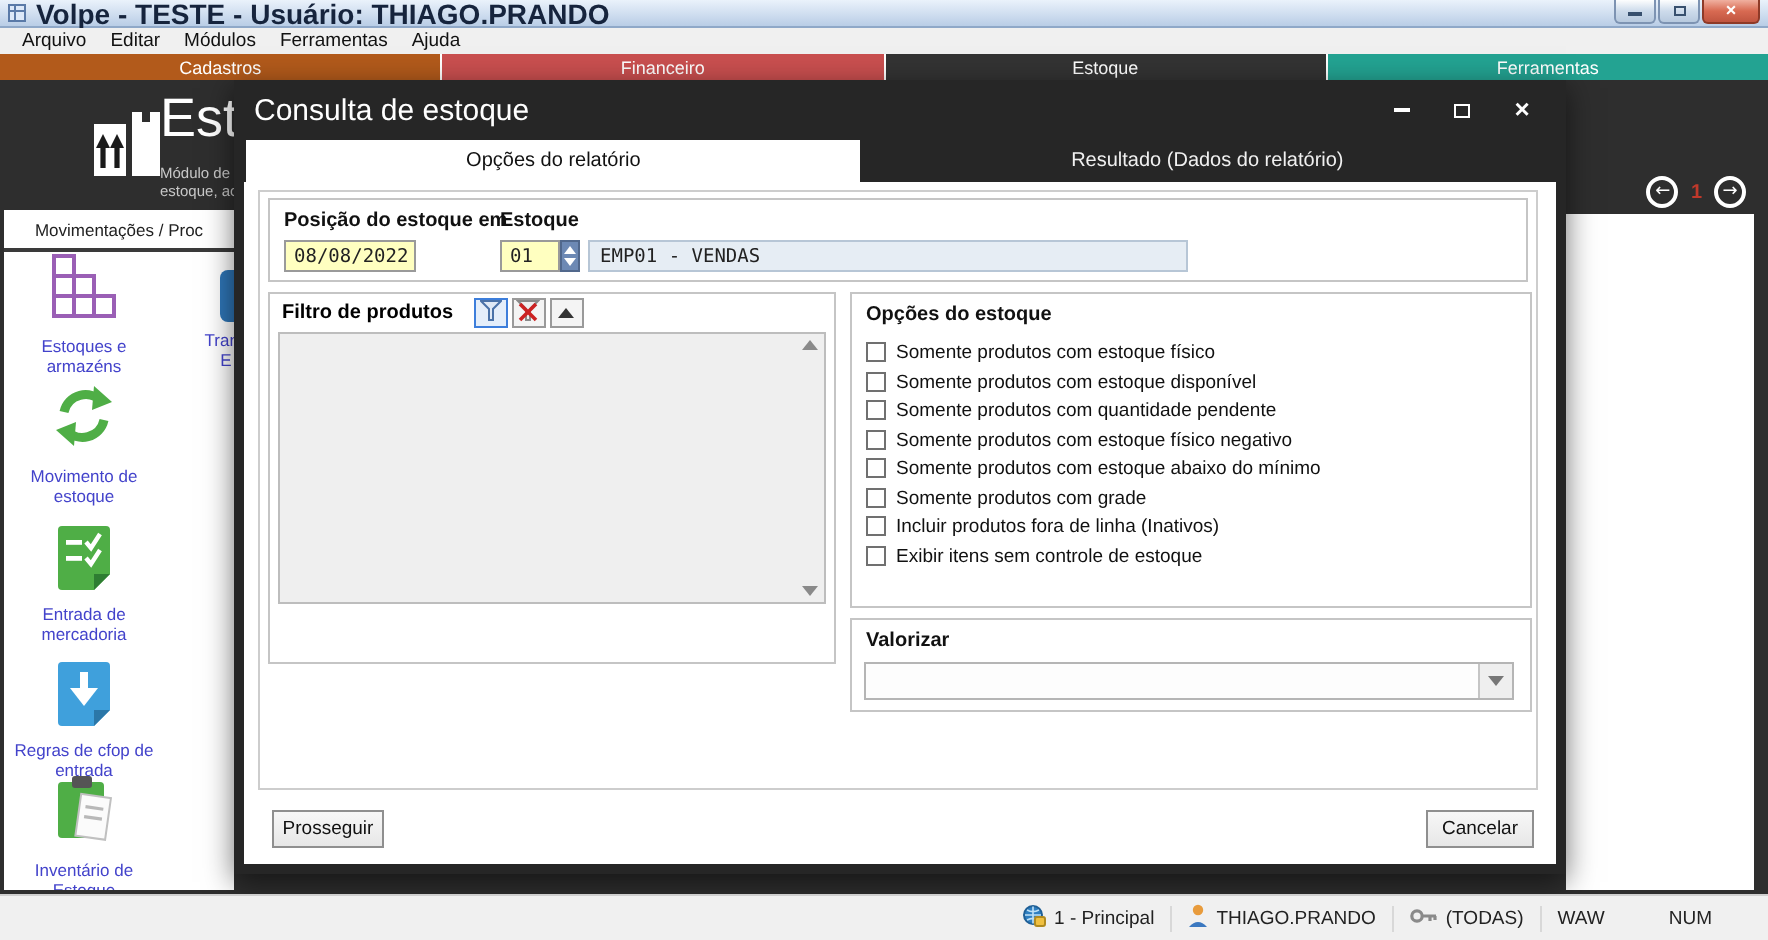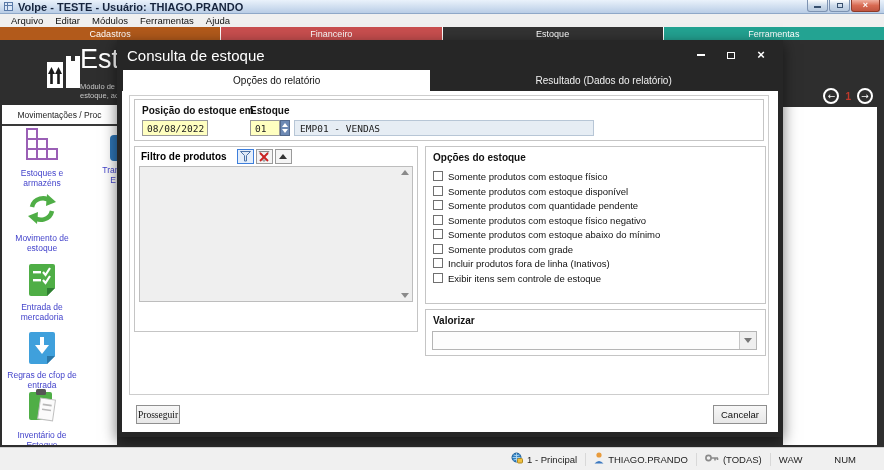--- a/index.html
+++ b/index.html
@@ -5,21 +5,21 @@
   * { margin:0; padding:0; box-sizing:border-box; }
   body { background:#555; font-family:"Liberation Sans", sans-serif; }
   .screen { position:relative; width:884px; height:470px; background:#2e2e2e; overflow:hidden;
             outline:1px solid #3e5a7c; outline-offset:-1px; }
 
   
   .titlebar { position:absolute; left:0; top:0; width:884px; height:14px;
               background:linear-gradient(#eaf2fb,#b9cde6); border-bottom:1px solid #8fa8c8;
               display:flex; align-items:center; }
   .app-icon { margin:0 5px 0 4px; display:flex; }
-  .titlebar-title { font-size:11px; font-weight:700; color:#16243d; white-space:nowrap; }
+  .titlebar-title { font-size:14px; font-weight:700; color:#16243d; white-space:nowrap; }
   .win-buttons { position:absolute; right:4px; top:0; display:flex; gap:1px; }
   .win-btn { width:21px; height:12px; border:1px solid #7d93b2; border-top:none;
              border-radius:0 0 3px 3px; background:linear-gradient(#fdfefe,#cddbeb 50%,#b7c9de);
              display:flex; align-items:center; justify-content:center; }
   .win-btn .bar { width:7px; height:2px; background:#38506e; margin-top:3px; }
   .win-btn .sq  { width:6px; height:5px; border:1px solid #38506e; background:transparent; }
   .win-btn.close { width:29px; background:linear-gradient(#f0b0a0,#d86a52 50%,#c05540); border-color:#8e3a28; }
   .win-btn.close .x { color:#fff; font-size:9px; line-height:9px; font-weight:700; }
 
   
@@ -117,21 +117,21 @@
   .valorizar-box { position:absolute; left:295px; top:213px; width:341px; height:47px; border:1px solid #c5c5c5; }
   .valorizar-select { position:absolute; left:6px; right:8px; top:21px; height:19px;
                       border:1px solid #b5b5b5; background:#fdfdfd; display:flex; align-items:center; cursor:pointer; }
   .select-value { flex:1; font-size:9.5px; padding-left:4px; color:#333; }
   .select-btn { width:17px; height:100%; border-left:1px solid #c5c5c5; background:#efefef;
                 display:flex; align-items:center; justify-content:center; }
   .tri-dn-g { width:0; height:0; border-left:4px solid transparent; border-right:4px solid transparent; border-top:5px solid #777; }
 
   .dlg-btn { position:absolute; border:1px solid #8f8f8f; background:linear-gradient(#f7f7f7,#e7e7e7);
              font-size:9.5px; display:flex; align-items:center; justify-content:center; color:#111; cursor:pointer; }
-  .btn-proceed { left:14px; top:314px; width:44px; height:19px;font-family:Liberation Serif, serif; }
+  .btn-proceed { left:14px; top:314px; width:56px; height:19px; }
   .btn-cancel { left:591px; top:314px; width:54px; height:19px; }
 </style>
 </head>
 <body>
 
 <div class="screen">
 
   <div class="titlebar">
     <span class="app-icon">
       <svg width="9" height="9">

